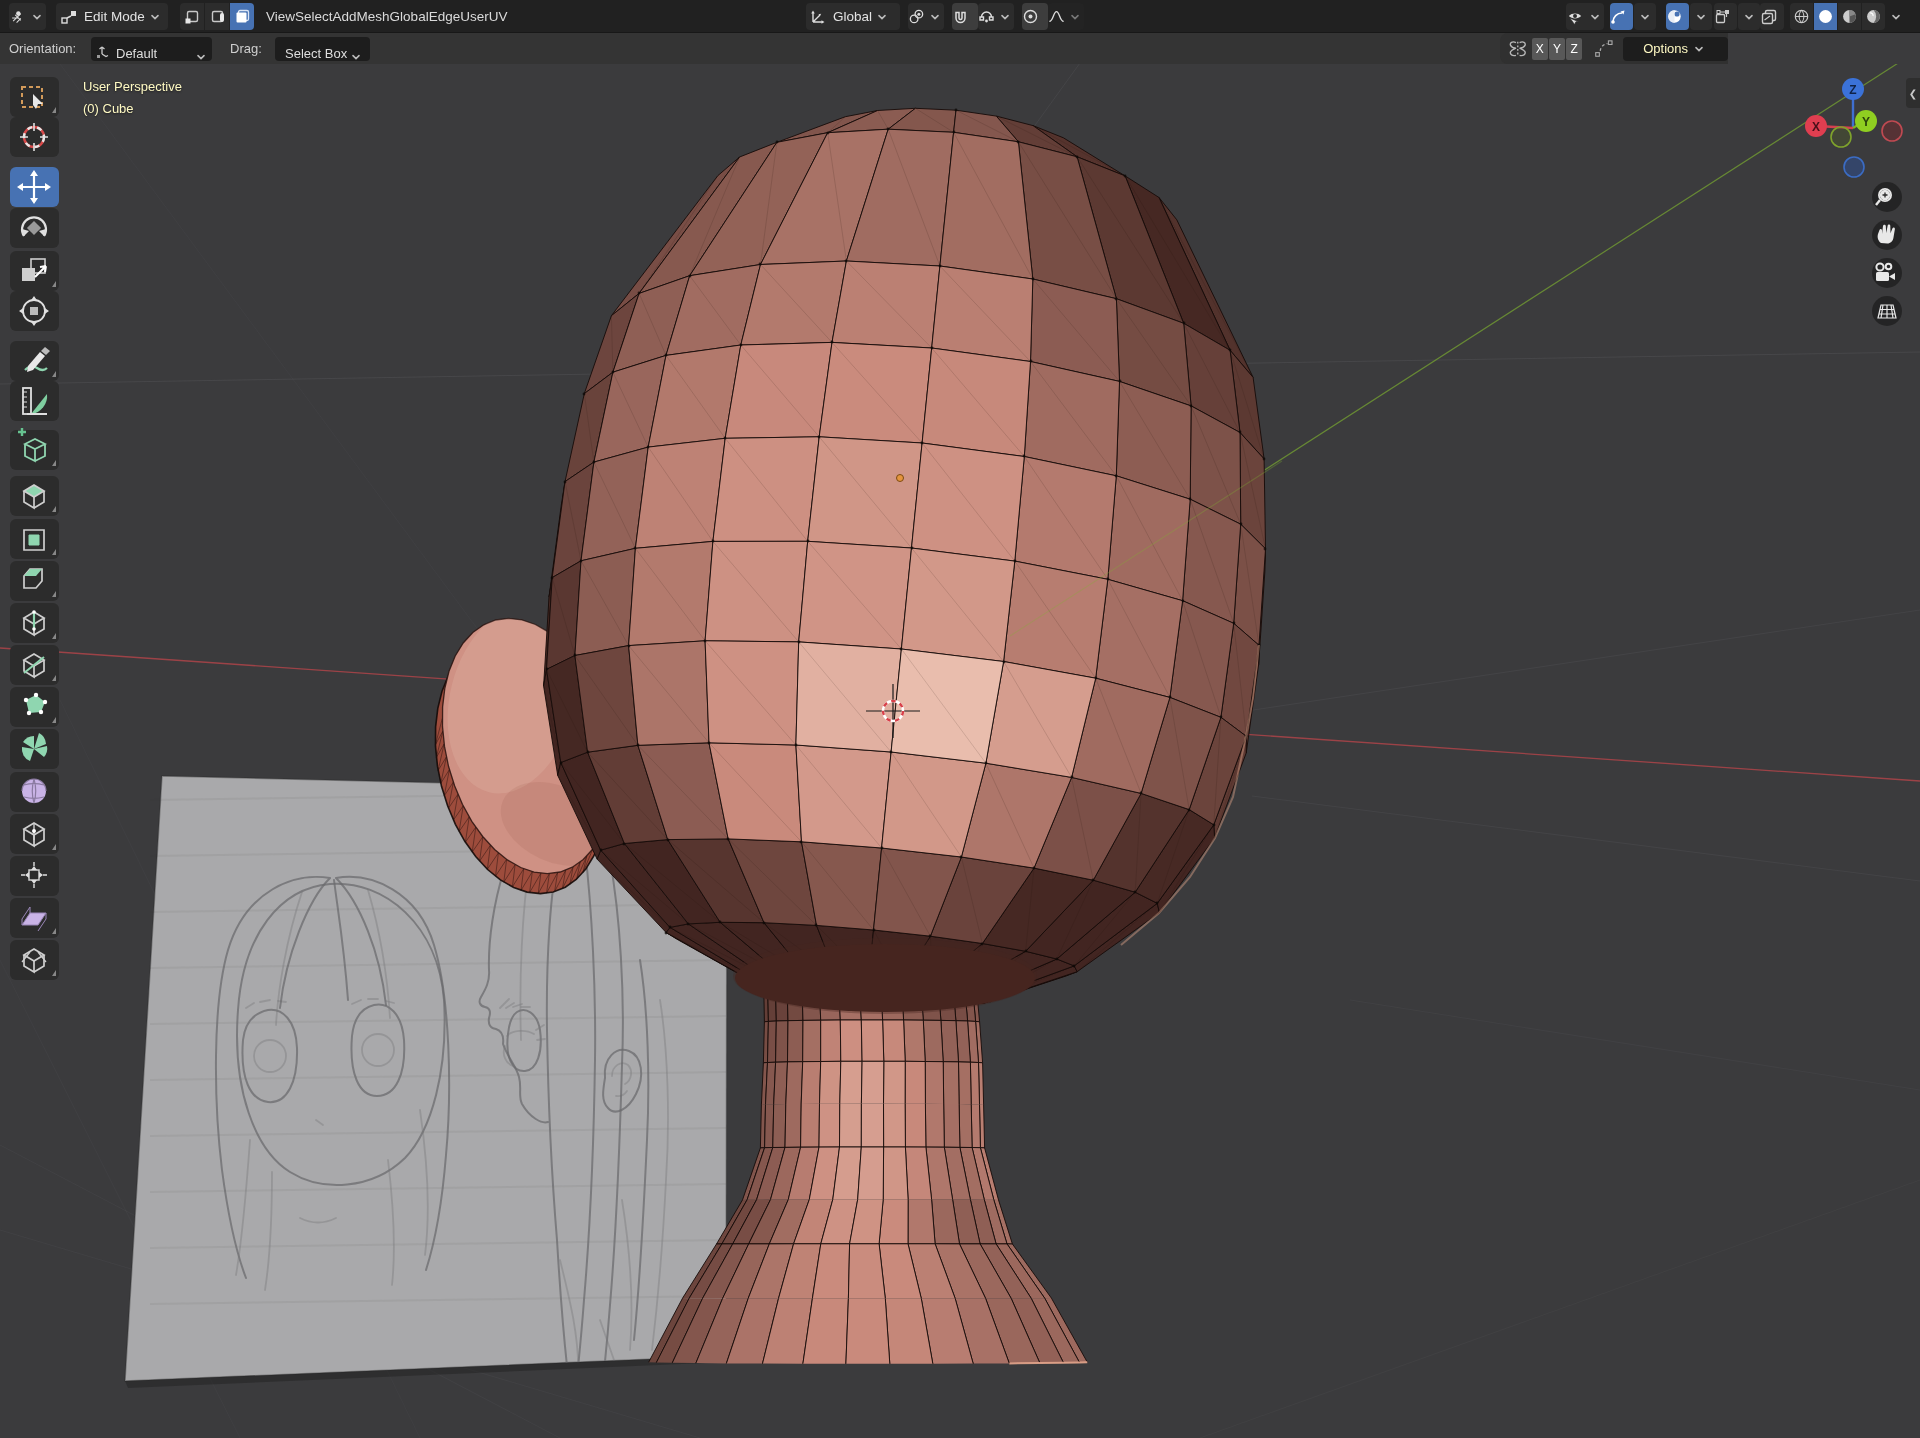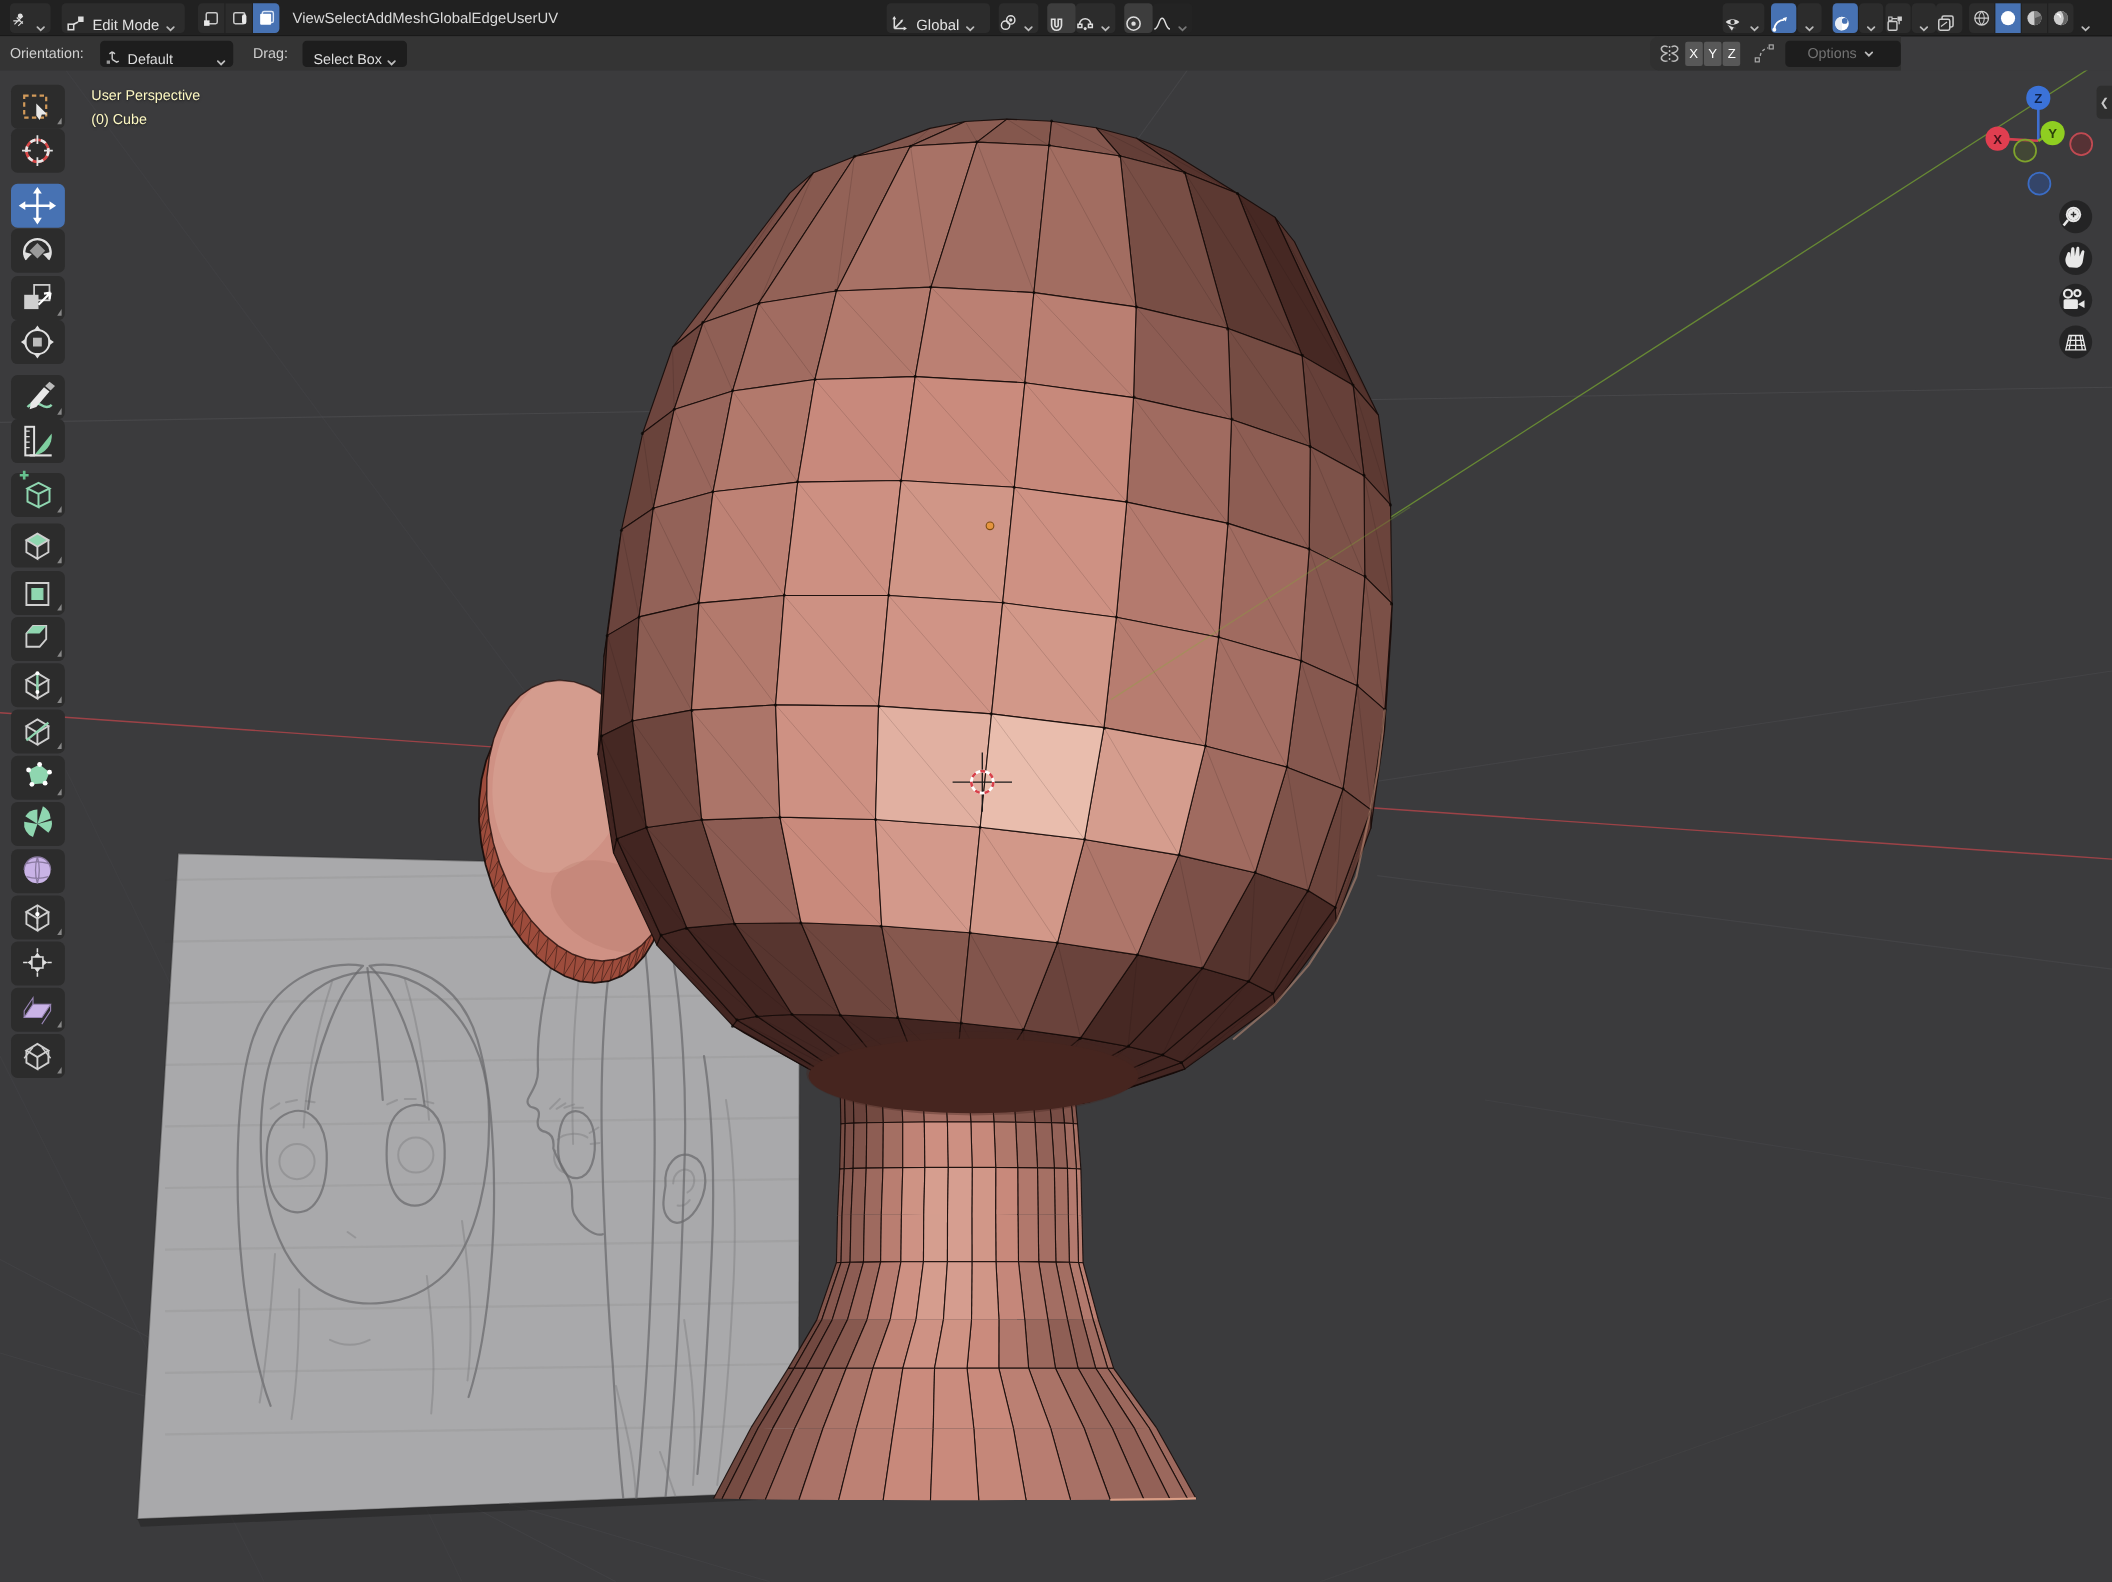--- a/index.html
+++ b/index.html
@@ -1,17 +1,17 @@
 <!DOCTYPE html>
 <html><head><meta charset="utf-8"><style>
 *{margin:0;padding:0;box-sizing:border-box}
 html,body{width:1920px;height:1438px;overflow:hidden;background:#3b3b3d;font-family:"Liberation Sans",sans-serif}
 .row1{position:absolute;top:0;left:0;width:1920px;height:33px;background:#212121;border-bottom:1px solid #181818}
 .row2{position:absolute;top:33px;left:0;width:1728px;height:31px;background:#343434}
-.wbtn{position:absolute;top:3px;height:27px;background:#2c2c2c;border-radius:4px;display:flex;align-items:flex-end}
+.wbtn{position:absolute;top:3px;height:27px;background:#2c2c2c;border-radius:4px;display:flex;align-items:center}
 .wbtn.on{background:#4772b3}
 .wbtn.tog{background:#3d3d3d}
 .wbtn .t{color:#e2e2e2;font-size:13.5px;margin-left:6px;white-space:nowrap}
 .cv{margin-left:5px;margin-right:4px;display:flex;align-items:center}
 .selgrp{position:absolute;top:3px;height:27px;display:flex;gap:1px}
 .selgrp .cell{width:24px;height:27px;background:#2c2c2c;display:flex;align-items:center;justify-content:center}
 .selgrp .cell:first-child{border-radius:4px 0 0 4px}
 .selgrp .cell:last-child{border-radius:0 4px 4px 0}
 .selgrp .cell.on{background:#4772b3}
 .shadegrp{position:absolute;top:3px;height:27px;display:flex;gap:1px}
@@ -19,21 +19,21 @@
 .shadegrp .cell:first-child{border-radius:4px 0 0 4px}
 .shadegrp .cell:last-child{border-radius:0 4px 4px 0}
 .shadegrp .cell.on{background:#4772b3}
 .menus{position:absolute;left:266px;top:0;height:33px;display:flex;align-items:center;}
 .menus span{color:#dadada;font-size:13.5px}
 .lbl{position:absolute;top:0;height:31px;display:flex;align-items:center;color:#cfcfcf;font-size:13px}
 .dbtn{position:absolute;top:4px;height:24px;background:#1d1d1d;border-radius:4px;display:flex;align-items:flex-end}
 .dbtn .t{color:#dedede;font-size:13px;margin-left:5px}
 .rpanel{position:absolute;right:0;top:0;height:31px;width:228px;background:#303030;border-radius:8px 0 0 8px;display:flex;align-items:center;padding-left:6px}
 .xyz{width:18px;height:22px;background:#585858;color:#fff;font-size:12px;display:flex;align-items:center;justify-content:center;margin-right:1px;border-radius:2px}
-.optbtn{height:24px;background:#1d1d1d;border-radius:4px;display:flex;align-items:center;padding:0 20px;color:#737373;font-size:13px}
+.optbtn{height:24px;background:#1d1d1d;border-radius:4px;display:flex;align-items:center;padding:0 20px;color:#fef9c3;font-size:13px}
 .vp{position:absolute;top:64px;left:0}
 .vptext{position:absolute;color:#fef9c3;font-size:13px;text-shadow:0 1px 2px rgba(0,0,0,0.5)}
 .collapse{position:absolute;left:1906px;top:78px;width:14px;height:30px;background:#2e2e2e;border-radius:4px 0 0 4px;color:#c8c8c8;font-size:10px;display:flex;align-items:center;justify-content:center;font-family:"Liberation Sans",sans-serif}
 </style></head>
 <body>
 <svg class="vp" width="1920" height="1374" viewBox="0 64 1920 1374">
 <rect x="0" y="64" width="1920" height="1374" fill="#3b3b3d"></rect>
 <line x1="0" y1="384" x2="1920" y2="352" stroke="rgba(120,120,124,0.20)" stroke-width="1"></line>
     <line x1="1080" y1="63" x2="580" y2="755" stroke="rgba(120,120,124,0.16)" stroke-width="1"></line>
     <line x1="1252" y1="796" x2="1920" y2="881" stroke="rgba(120,120,124,0.14)" stroke-width="1"></line>

